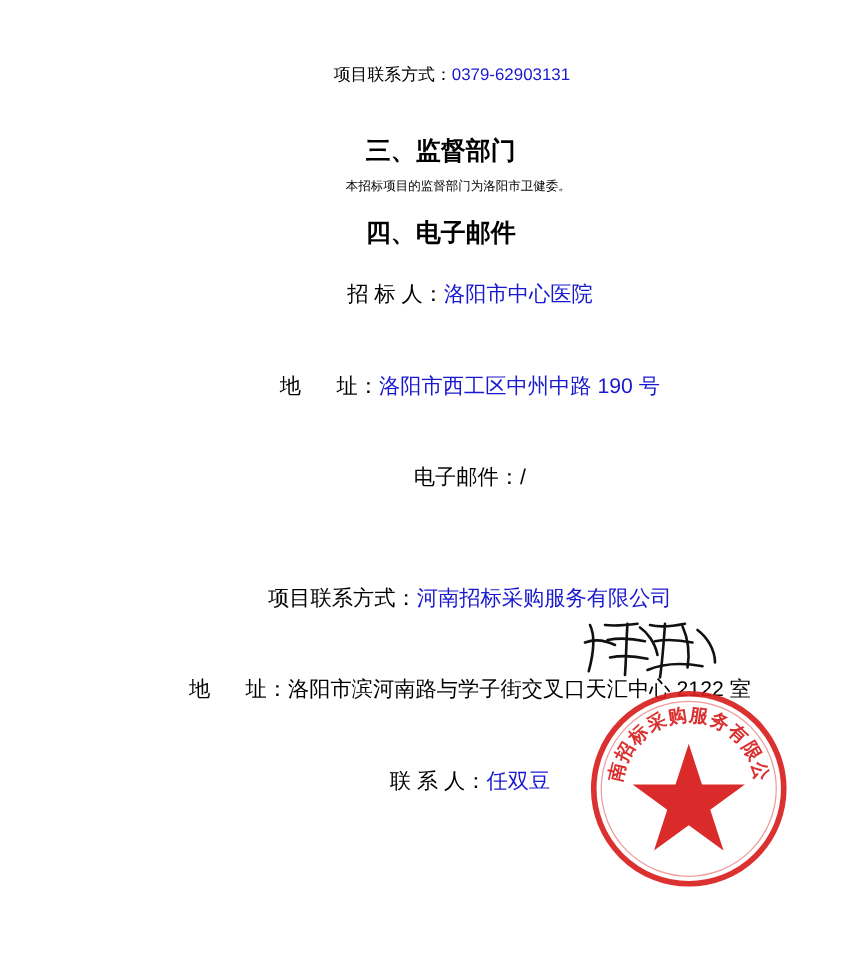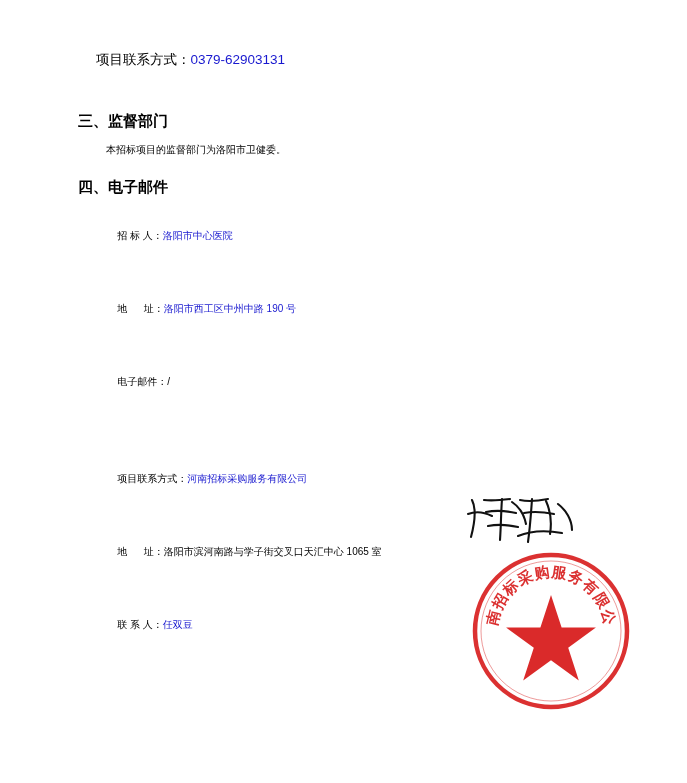--- a/index.html
+++ b/index.html
@@ -14,53 +14,54 @@
     font-family: "Liberation Sans", sans-serif;
     color: #000000;
     overflow: hidden;
   }
   .page {
     position: relative;
     width: 687px;
     height: 783px;
     box-sizing: border-box;
     padding: 30px 60px 0 78px;
+    text-align: center;
   }
   .line {
     font-size: 13.5px;
     line-height: 20px;
     white-space: pre;
   }
   .blue {
     color: #1818cf;
   }
   .contact-top {
     margin-left: 3px;
     margin-bottom: 20px;
   }
   .heading {
-    font-size: 15px;
+    font-size: 20px;
     font-weight: bold;
     line-height: 22px;
     margin: 0 0 8px 0;
     white-space: pre;
   }
   .para {
     font-size: 10px;
     line-height: 20px;
     margin: 0 0 16px 28px;
     white-space: pre;
   }
   .section-two {
     margin-top: 6px;
   }
   .kv {
     margin-left: 28px;
     margin-bottom: 13px;
-    font-size: 10px;
+    font-size: 17px;
     line-height: 20px;
     white-space: pre;
   }
   .kv .k {
     color: #000000;
   }
   .kv .v {
     color: #1818cf;
   }
   .kv .v.black {
@@ -119,21 +120,21 @@
   <div class="kv">
     <span class="k">电子邮件：</span><span class="v black">/</span>
   </div>
 
   <div class="gap"></div>
 
   <div class="kv">
     <span class="k">项目联系方式：</span><span class="v">河南招标采购服务有限公司</span>
   </div>
   <div class="kv">
-    <span class="k">地      址：</span><span class="v black">洛阳市滨河南路与学子街交叉口天汇中心 1065 室</span>
+    <span class="k">地      址：</span><span class="v black">洛阳市滨河南路与学子街交叉口天汇中心 2122 室</span>
   </div>
   <div class="kv">
     <span class="k">联 系 人：</span><span class="v">任双豆</span>
   </div>
 
   <div class="signature">
     <svg width="120" height="70" viewBox="0 0 120 70" fill="none" xmlns="http://www.w3.org/2000/svg">
       <g stroke="#111111" stroke-width="2.1" stroke-linecap="round" stroke-linejoin="round" fill="none">
         <path d="M10 8 C14 16, 13 30, 9 45"></path>
         <path d="M6 22 C14 19, 22 20, 30 24"></path>

